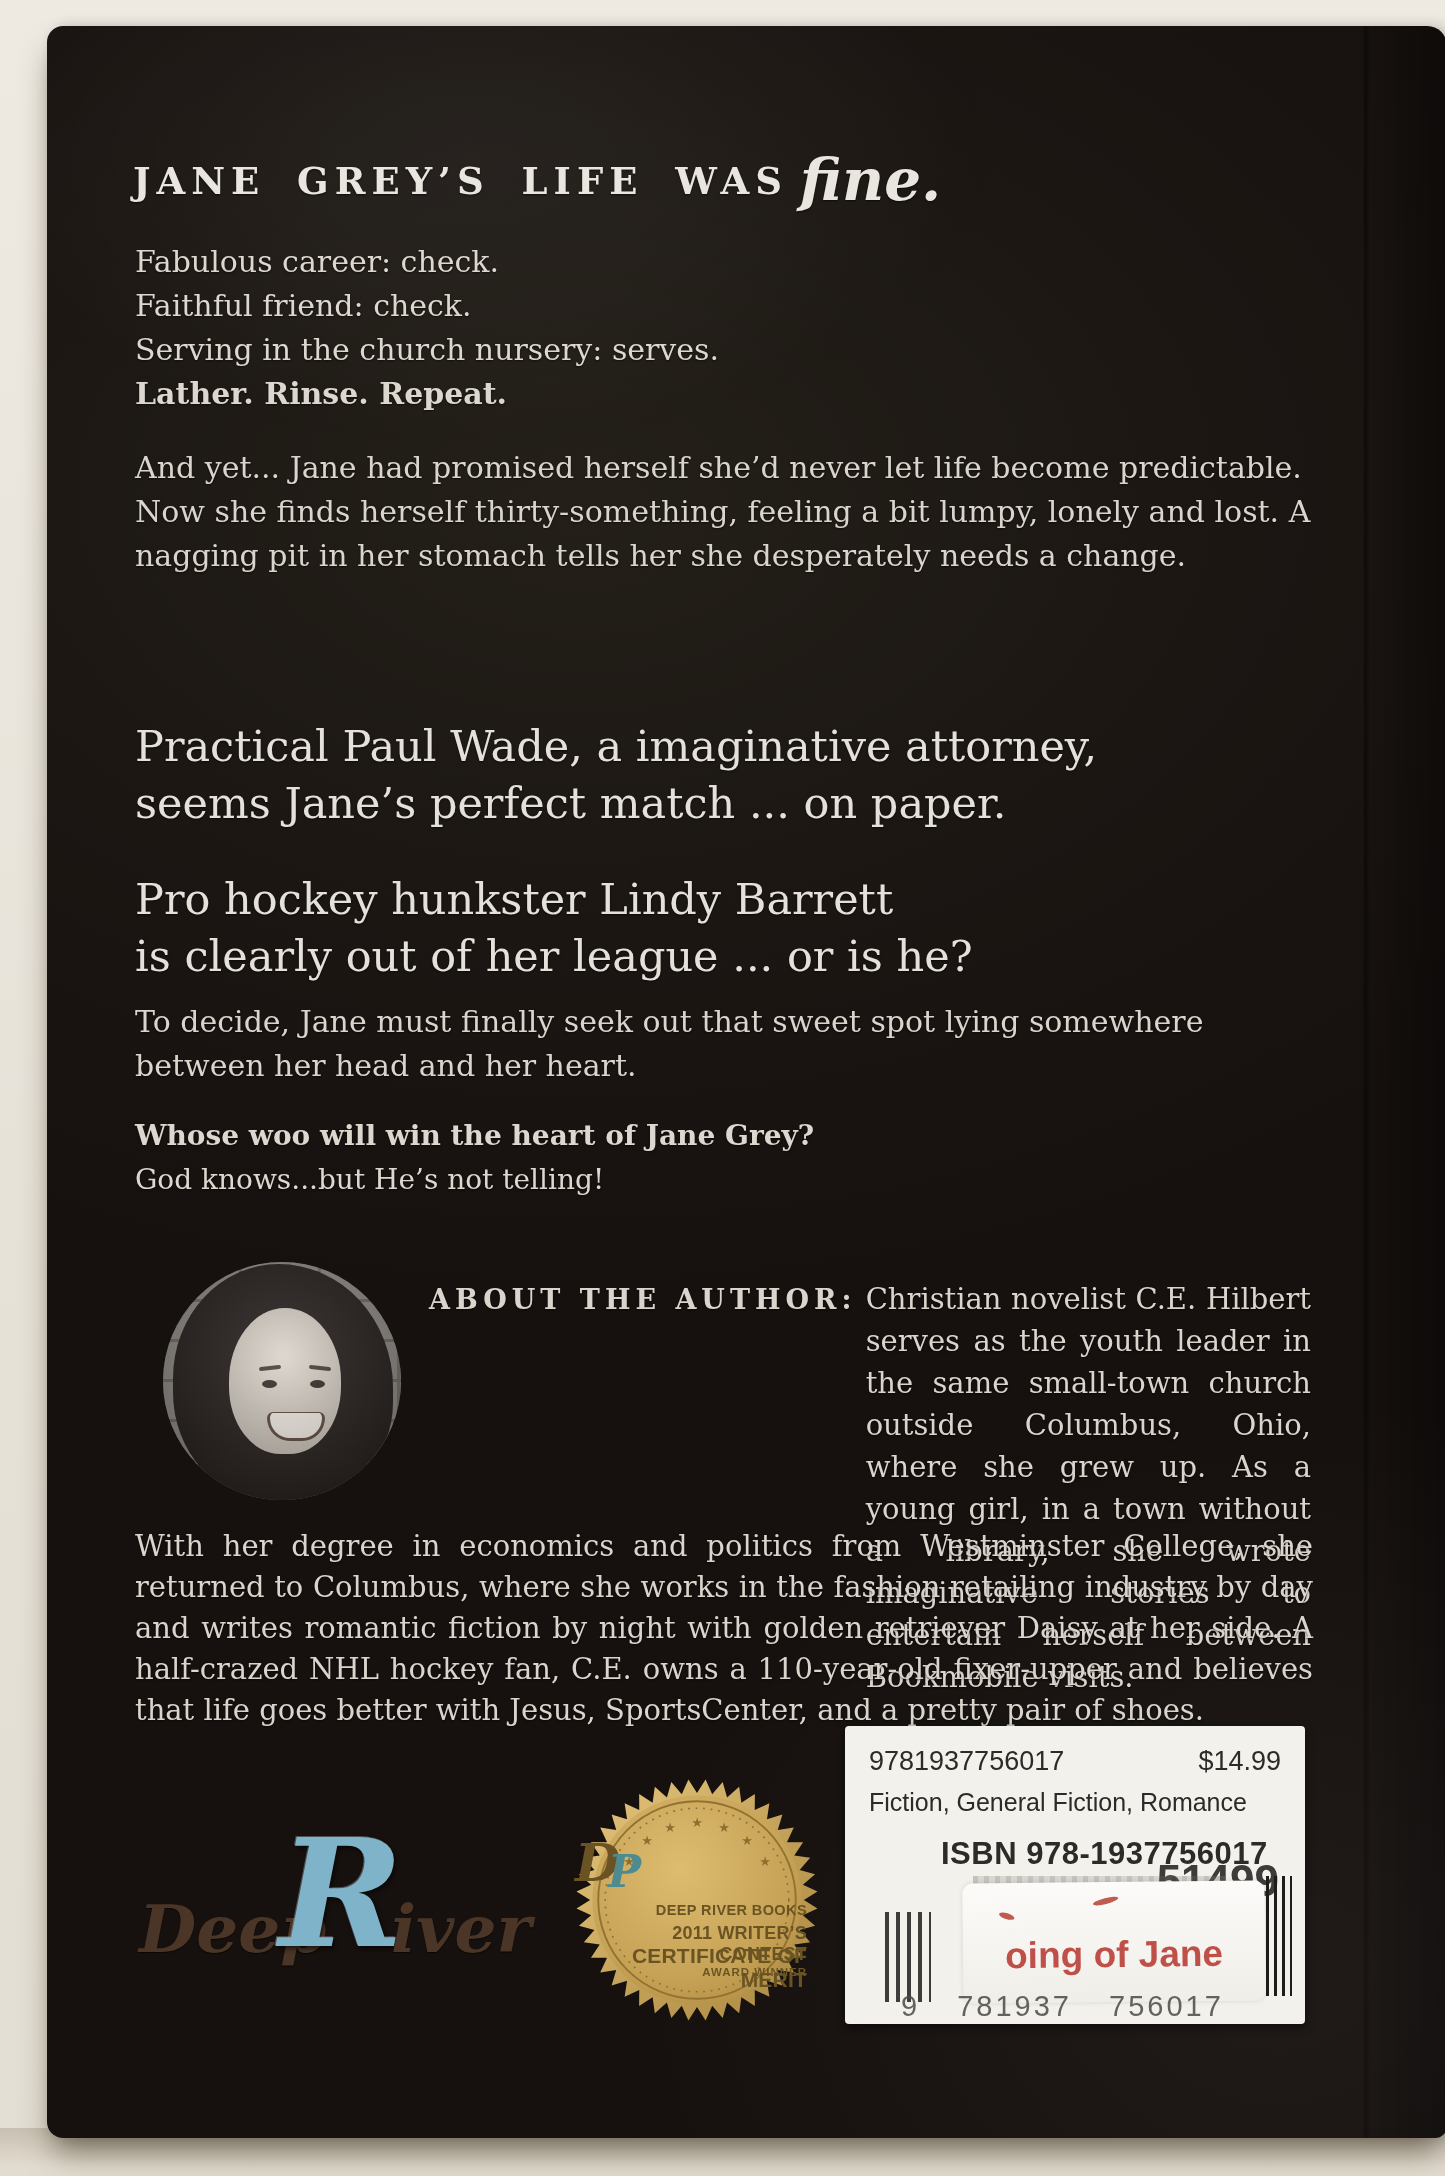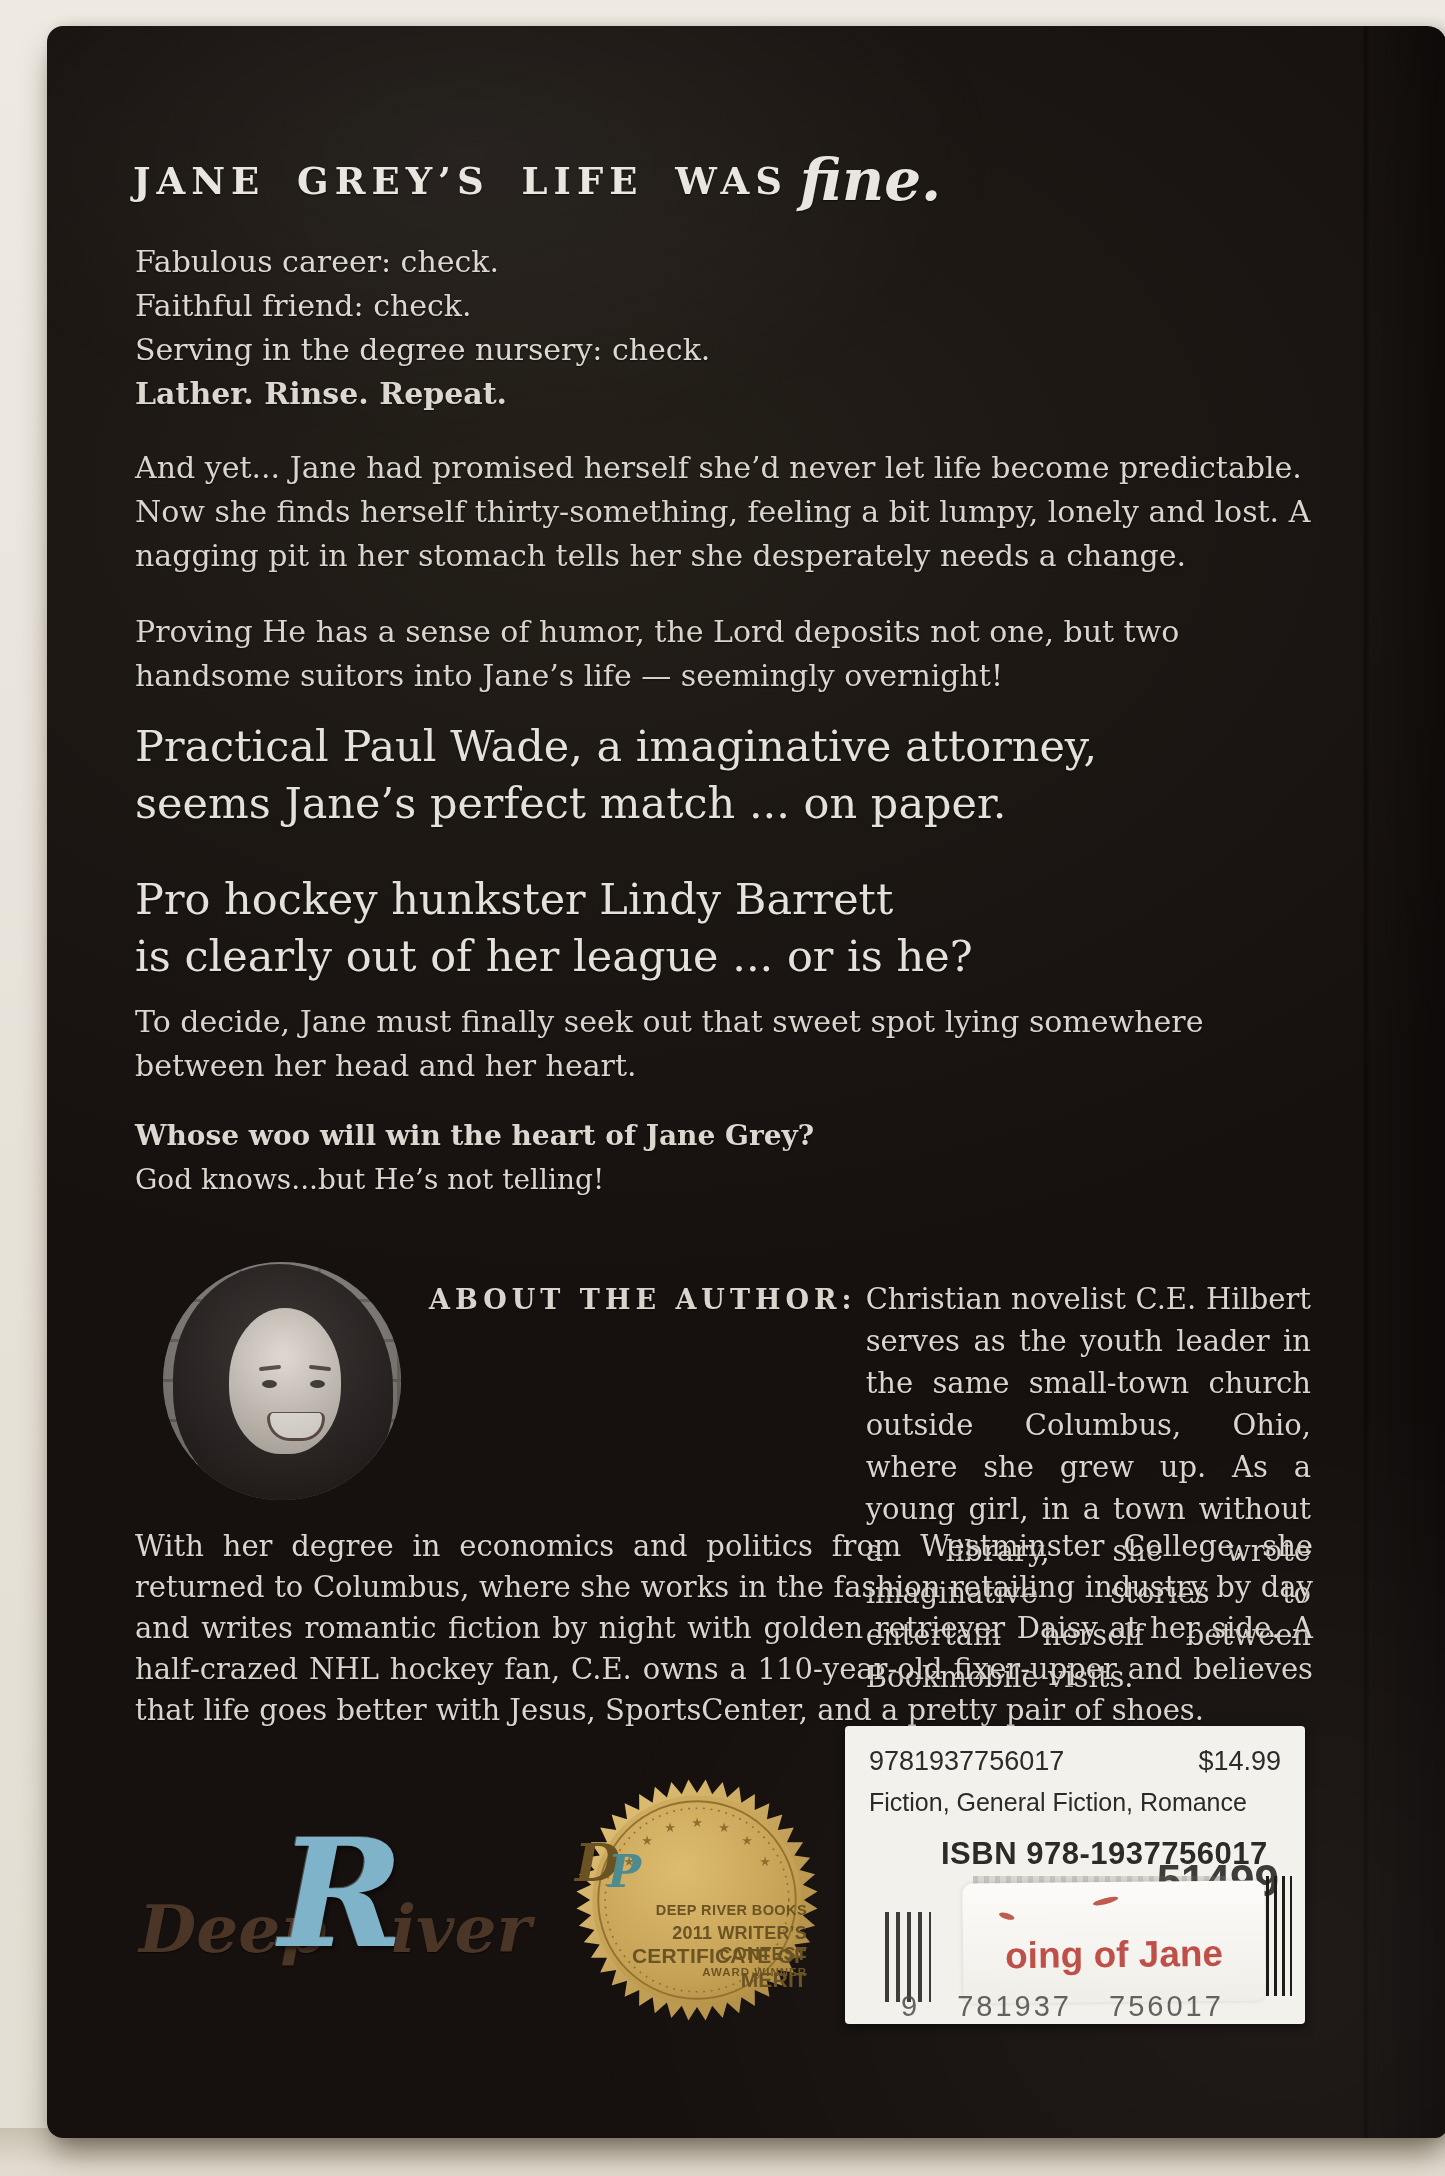--- a/index.html
+++ b/index.html
@@ -115,26 +115,25 @@
   <div class="bg-bottom"></div>
 
   <div class="book">
     <div class="sheen"></div>
 
     <h1 class="title"><span class="t-main">JANE GREY’S LIFE WAS</span><span class="t-em">fine.</span></h1>
 
     <div class="checklist">
       <div>Fabulous career: check.</div>
       <div>Faithful friend: check.</div>
-      <div>Serving in the degree nursery: check.</div>
+      <div>Serving in the church nursery: serves.</div>
       <div class="bold">Lather. Rinse. Repeat.</div>
     </div>
 
     <p class="para p1">And yet... Jane had promised herself she’d never let life become predictable. Now she finds herself thirty-something, feeling a bit lumpy, lonely and lost. A nagging pit in her stomach tells her she desperately needs a change.</p>
-    <p class="para p2">Proving He has a sense of humor, the Lord deposits not one, but two handsome suitors into Jane’s life — seemingly overnight!</p>
 
     <div class="statement s1">
       <div>Practical Paul Wade, a imaginative attorney,</div>
       <div>seems Jane’s perfect match ... on paper.</div>
     </div>
 
     <div class="statement s2">
       <div>Pro hockey hunkster Lindy Barrett</div>
       <div>is clearly out of her league ... or is he?</div>
     </div>

